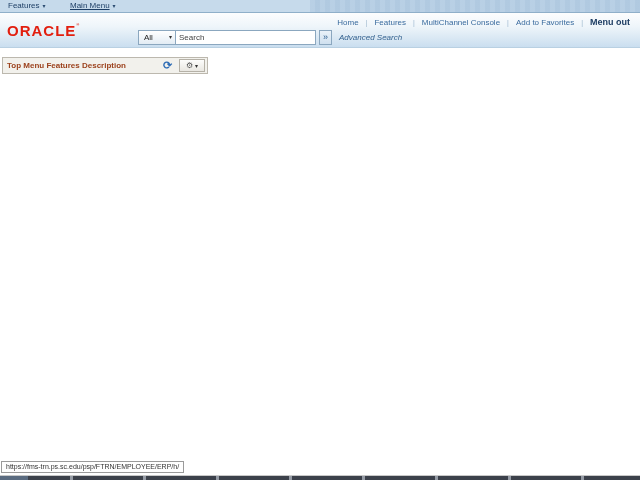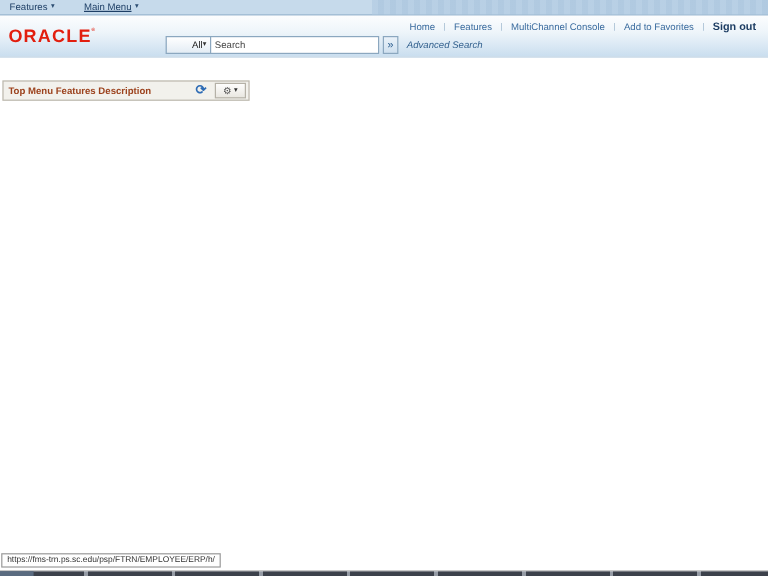--- a/index.html
+++ b/index.html
@@ -47,21 +47,21 @@
     font-size: 8px; white-space: nowrap; text-align: center;
   }
   .plink { color: #3a6b9e; text-decoration: none; cursor: pointer; }
   .lsep { color: #9cb6cd; font-size: 7px; }
   .signout { color: #1d3d63; font-weight: bold; font-size: 9px; cursor: pointer; }
 
   .search-row { position: absolute; top: 17px; left: 138px; height: 15px; }
   .scope-select {
     position: absolute; left: 0; top: 0; width: 38px; height: 15px;
     border: 1px solid #8ba7bf; background: linear-gradient(#ffffff, #e3ecf4);
-    font-size: 8px; color: #222; line-height: 13px; padding-left: 21px; cursor: pointer;
+    font-size: 8px; color: #222; line-height: 13px; padding-left: 5px; cursor: pointer;
   }
   .scope-select .chev { position: absolute; right: 3px; top: 0; color: #333; }
   .search-input {
     position: absolute; left: 37px; top: 0; width: 141px; height: 15px;
     border: 1px solid #8ba7bf; background: #ffffff;
     font-size: 8px; color: #222; padding: 0 3px;
     font-family: Liberation Sans, sans-serif; outline: none;
   }
   .search-input::placeholder { color: #444; opacity: 1; }
   .go-btn {
@@ -70,21 +70,21 @@
     color: #2b5d8e; font-size: 9px; line-height: 12px; text-align: center; cursor: pointer;
   }
   .adv-search {
     position: absolute; left: 201px; top: 3px;
     font-size: 8px; color: #33618e; cursor: pointer; white-space: nowrap; font-style: italic;
   }
 
   
   .content { position: absolute; top: 49px; left: 0; width: 640px; height: 411px; background: #ffffff; }
   .pagelet-header {
-    position: absolute; left: 2px; top: 18px; width: 206px; height: 17px;
+    position: absolute; left: 2px; top: 8px; width: 206px; height: 17px;
     background: #f2f1ec; border: 1px solid #bcb8ae;
   }
   .pagelet-title {
     position: absolute; left: 4px; top: 0; height: 15px; line-height: 15px;
     font-size: 8px; font-weight: bold; color: #9c421d; white-space: nowrap;
   }
   .refresh-icon {
     position: absolute; left: 158px; top: 1px; width: 13px; height: 13px;
     color: #2e6cb5; font-size: 11px; line-height: 13px; text-align: center;
     font-weight: bold; cursor: pointer;
@@ -135,21 +135,21 @@
 
     <div class="links-row">
       <span class="plink">Home</span>
       <span class="lsep">|</span>
       <span class="plink">Features</span>
       <span class="lsep">|</span>
       <span class="plink">MultiChannel Console</span>
       <span class="lsep">|</span>
       <span class="plink">Add to Favorites</span>
       <span class="lsep">|</span>
-      <span class="signout">Sign out</span>
+      <span class="signout">Menu out</span>
     </div>
 
     <div class="search-row">
       <div class="scope-select">
         <span>All</span>
         <span class="chev">▾</span>
       </div>
       <input class="search-input" type="text" placeholder="Search" style="">
       <div class="go-btn">»</div>
       <span class="adv-search">Advanced Search</span>

